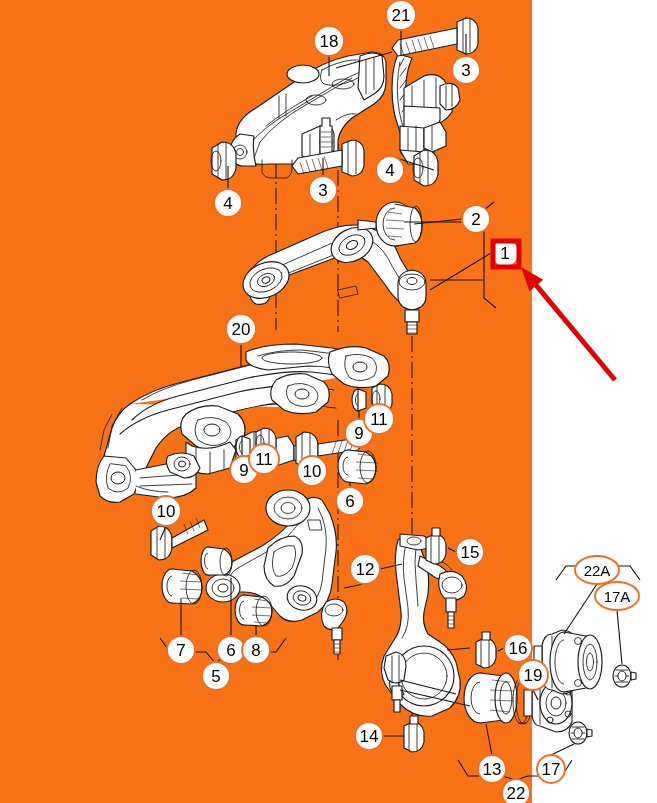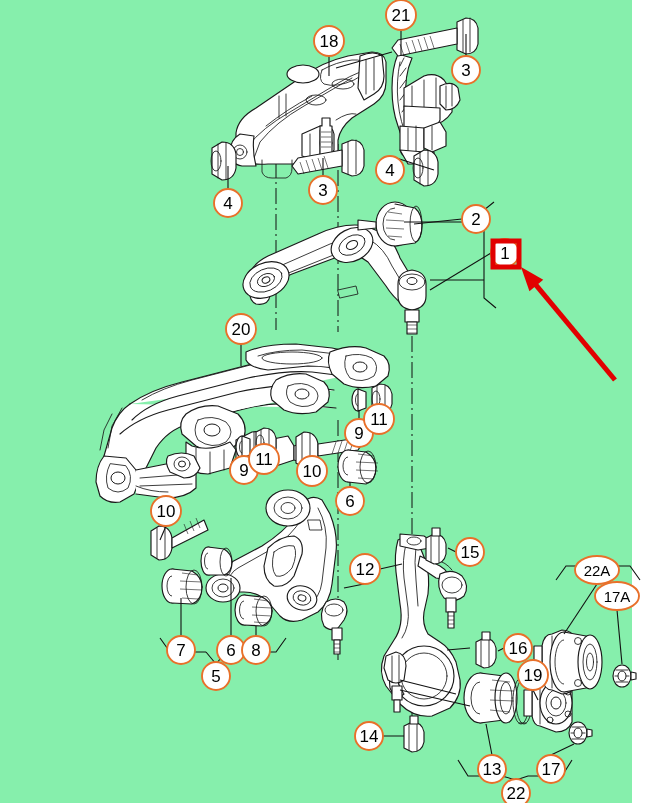--- a/index.html
+++ b/index.html
@@ -1,21 +1,21 @@
 <!DOCTYPE html>
 <html><head>
 <meta charset="utf-8">
 <title>Suspension Parts Diagram</title>
 <style>
   html,body{margin:0;padding:0;background:#ffffff;}
   body{
     font-family:"Liberation Sans", sans-serif;
     width:657px;height:803px;overflow:hidden;position:relative;
   }
-  #diagram-root{position:absolute;left:0;top:0;width:632px;height:803px;background:#86efac;}
+  #diagram-root{position:absolute;left:0;top:0;width:532px;height:803px;background:#f97316;}
   #diagram-svg{position:absolute;left:0;top:0;}
   .callout-num{
     font-family:"Liberation Sans", sans-serif;
     font-weight:400;
     fill:#000;
     text-anchor:middle;
     dominant-baseline:central;
   }
   .callout-ring{fill:#ffffff;stroke:#E8702A;stroke-width:1.9;}
   .lead{stroke:#111;stroke-width:1.1;fill:none;}

